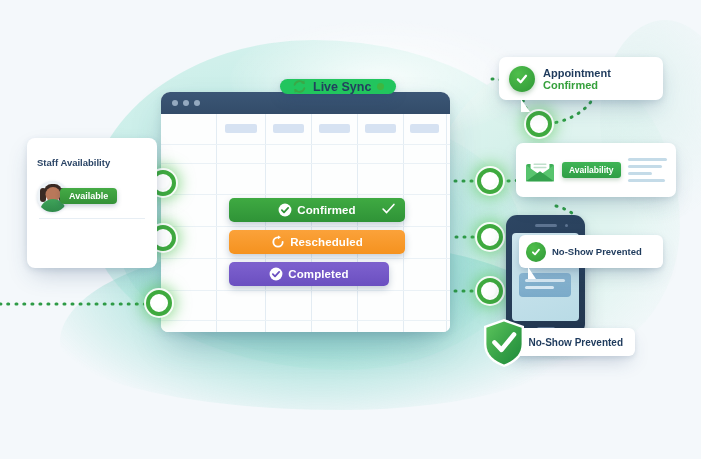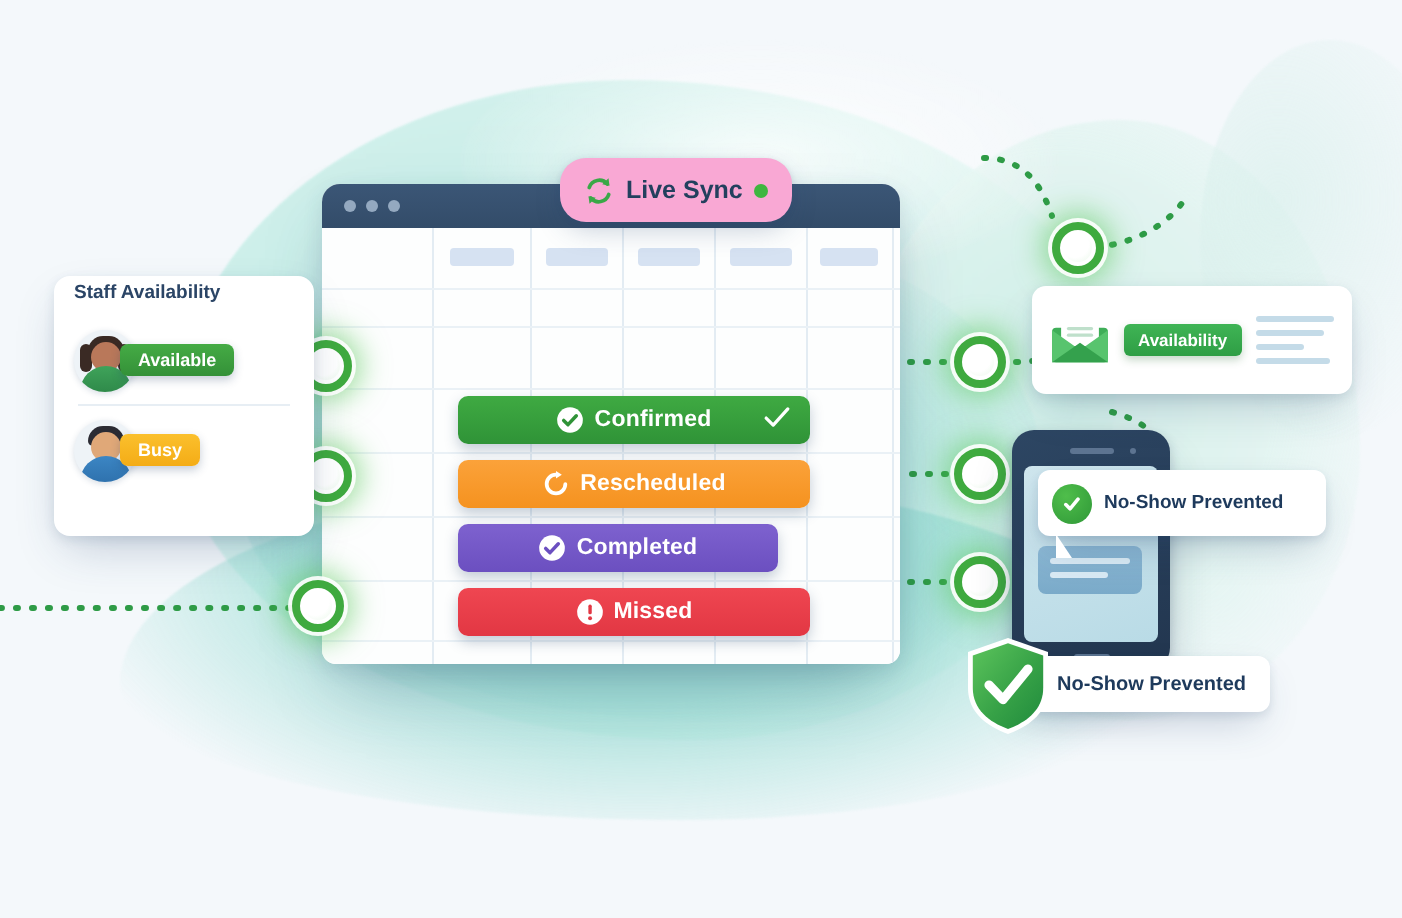--- a/index.html
+++ b/index.html
@@ -120,35 +120,35 @@
   .bar-completed { left: 68px; top: 148px; width: 160px;
     background: linear-gradient(180deg,#7e62cf 0%,#6b4fc0 100%); }
   .bar-missed { left: 68px; top: 180px; width: 176px;
     background: linear-gradient(180deg,#ef4651 0%,#e23743 100%); }
   .bar .trail-check {
     position: absolute; right: 10px; top: 5px; font-size: 12px; font-weight: bold;
   }
 
   
   .live-sync {
-    position: absolute; left: 280px; top: 79px; height: 32px; padding: 0 12px;
-    background: #f9a8d4; border-radius: 13px;
+    position: absolute; left: 280px; top: 79px; height: 15px; padding: 0 12px;
+    background: #22c55e; border-radius: 13px;
     display: flex; align-items: center; gap: 6px;
     box-shadow: 0 5px 14px -2px rgba(40,70,110,.28), 0 1px 3px rgba(40,70,110,.14);
     z-index: 6;
   }
   .live-sync .txt { font-size: 12.5px; font-weight: bold; color: #23405e; }
   .live-sync .pulse { width: 7px; height: 7px; border-radius: 50%; background: #3fb63f; }
 
   
   .staff-card {
     position: absolute; left: 27px; top: 138px; width: 130px; height: 130px;
     background: #ffffff; border-radius: 8px;
     box-shadow: 0 10px 24px -6px rgba(40,70,110,.28), 0 2px 6px rgba(40,70,110,.12);
-    padding: 3px 10px 0 10px;
+    padding: 19px 10px 0 10px;
     z-index: 5;
   }
   .staff-title { font-size: 9.5px; font-weight: bold; color: #2b4566; margin-bottom: 7px; }
   .staff-row { display: flex; align-items: center; height: 42px; position: relative; text-align: center; }
   .staff-div { height: 1px; background: #e7eef4; margin: 1px 2px; }
   .avatar {
     width: 31px; height: 31px; border-radius: 50%; flex: 0 0 31px; position: relative;
     overflow: hidden; background: #eef3f7; box-shadow: 0 1px 3px rgba(40,70,110,.18);
   }
   .av-face { position: absolute; left: 50%; top: 6px; transform: translateX(-50%);
@@ -365,30 +365,20 @@
       <div class="bar bar-rescheduled">
         <span class="ic">
           <svg width="14" height="14" viewBox="0 0 24 24">
             <path d="M20 12 A8 8 0 1 1 12 4" fill="none" stroke="#ffffff" stroke-width="3.2" stroke-linecap="round"></path>
             <path d="M12 0.8 L12 7.2 L17 4" fill="#ffffff"></path>
           </svg>
         </span>
         <span>Rescheduled</span>
       </div>
 
-      <div class="bar bar-missed">
-        <span class="ic">
-          <svg width="14" height="14" viewBox="0 0 24 24">
-            <circle cx="12" cy="12" r="11" fill="#ffffff"></circle>
-            <rect x="10.6" y="5.6" width="2.9" height="8.4" rx="1.4" fill="#e23743"></rect>
-            <circle cx="12.05" cy="17.4" r="1.7" fill="#e23743"></circle>
-          </svg>
-        </span>
-        <span>Missed</span>
-      </div>
     </div>
   </div>
 
   <div class="live-sync">
     <span>
       <svg width="15" height="15" viewBox="0 0 24 24">
         <path d="M4.2 9.2 A8.4 8.4 0 0 1 18.6 6.4" fill="none" stroke="#3aa847" stroke-width="3" stroke-linecap="round"></path>
         <path d="M19.8 14.8 A8.4 8.4 0 0 1 5.4 17.6" fill="none" stroke="#3aa847" stroke-width="3" stroke-linecap="round"></path>
         <path d="M19.6 1.8 L20.4 7.8 L14.6 6.6 Z" fill="#3aa847"></path>
         <path d="M4.4 22.2 L3.6 16.2 L9.4 17.4 Z" fill="#3aa847"></path>
@@ -407,30 +397,31 @@
         <div class="av-hair2" style="left:3px;background:#3a2a24"></div>
         <div class="av-hair2" style="right:3px;background:#3a2a24"></div>
         <div class="av-face" style="background:#b9785a"></div>
         <div class="av-body" style="background:linear-gradient(180deg,#3fa35a 0%,#2f8a4a 100%)"></div>
       </div>
       <span class="pill pill-avail">Available</span>
     </div>
 
     <div class="staff-div"></div>
 
-    <div class="staff-row">
-      <div class="avatar">
-        <div class="av-hair" style="background:#2b2b33"></div>
-        <div class="av-face" style="background:#e0a878"></div>
-        <div class="av-body" style="background:linear-gradient(180deg,#3c86c4 0%,#2f72ae 100%)"></div>
-      </div>
-      <span class="pill pill-busy">Busy</span>
-    </div>
-  </div>
-
+  </div>
+
+  <div class="bubble-appt">
+    <span class="tail"></span>
+    <span class="check-circle">
+      <svg width="16" height="16" viewBox="0 0 24 24">
+        <path d="M5.8 12.6 L10 16.8 L18 7.2" fill="none" stroke="#ffffff" stroke-width="3.4" stroke-linecap="round" stroke-linejoin="round"></path>
+      </svg>
+    </span>
+    <span class="label"><span>Appointment</span><span> </span><span class="green">Confirmed</span></span>
+  </div>
 
   <div class="email-card">
     <span class="envelope">
       <svg width="30" height="23" viewBox="0 0 36 28">
         <rect x="1" y="6" width="34" height="21" rx="2.5" fill="#3fae58"></rect>
         <rect x="6.5" y="1" width="23" height="16" rx="1.5" fill="#ffffff"></rect>
         <rect x="10" y="5.5" width="16" height="1.9" rx="1" fill="#bfe0cb"></rect>
         <rect x="10" y="9.5" width="16" height="1.9" rx="1" fill="#bfe0cb"></rect>
         <path d="M1 7.5 L18 19.5 L35 7.5 L35 27 L1 27 Z" fill="#58c46e"></path>
         <path d="M1 27 L18 15 L35 27 Z" fill="#34a14d"></path>

